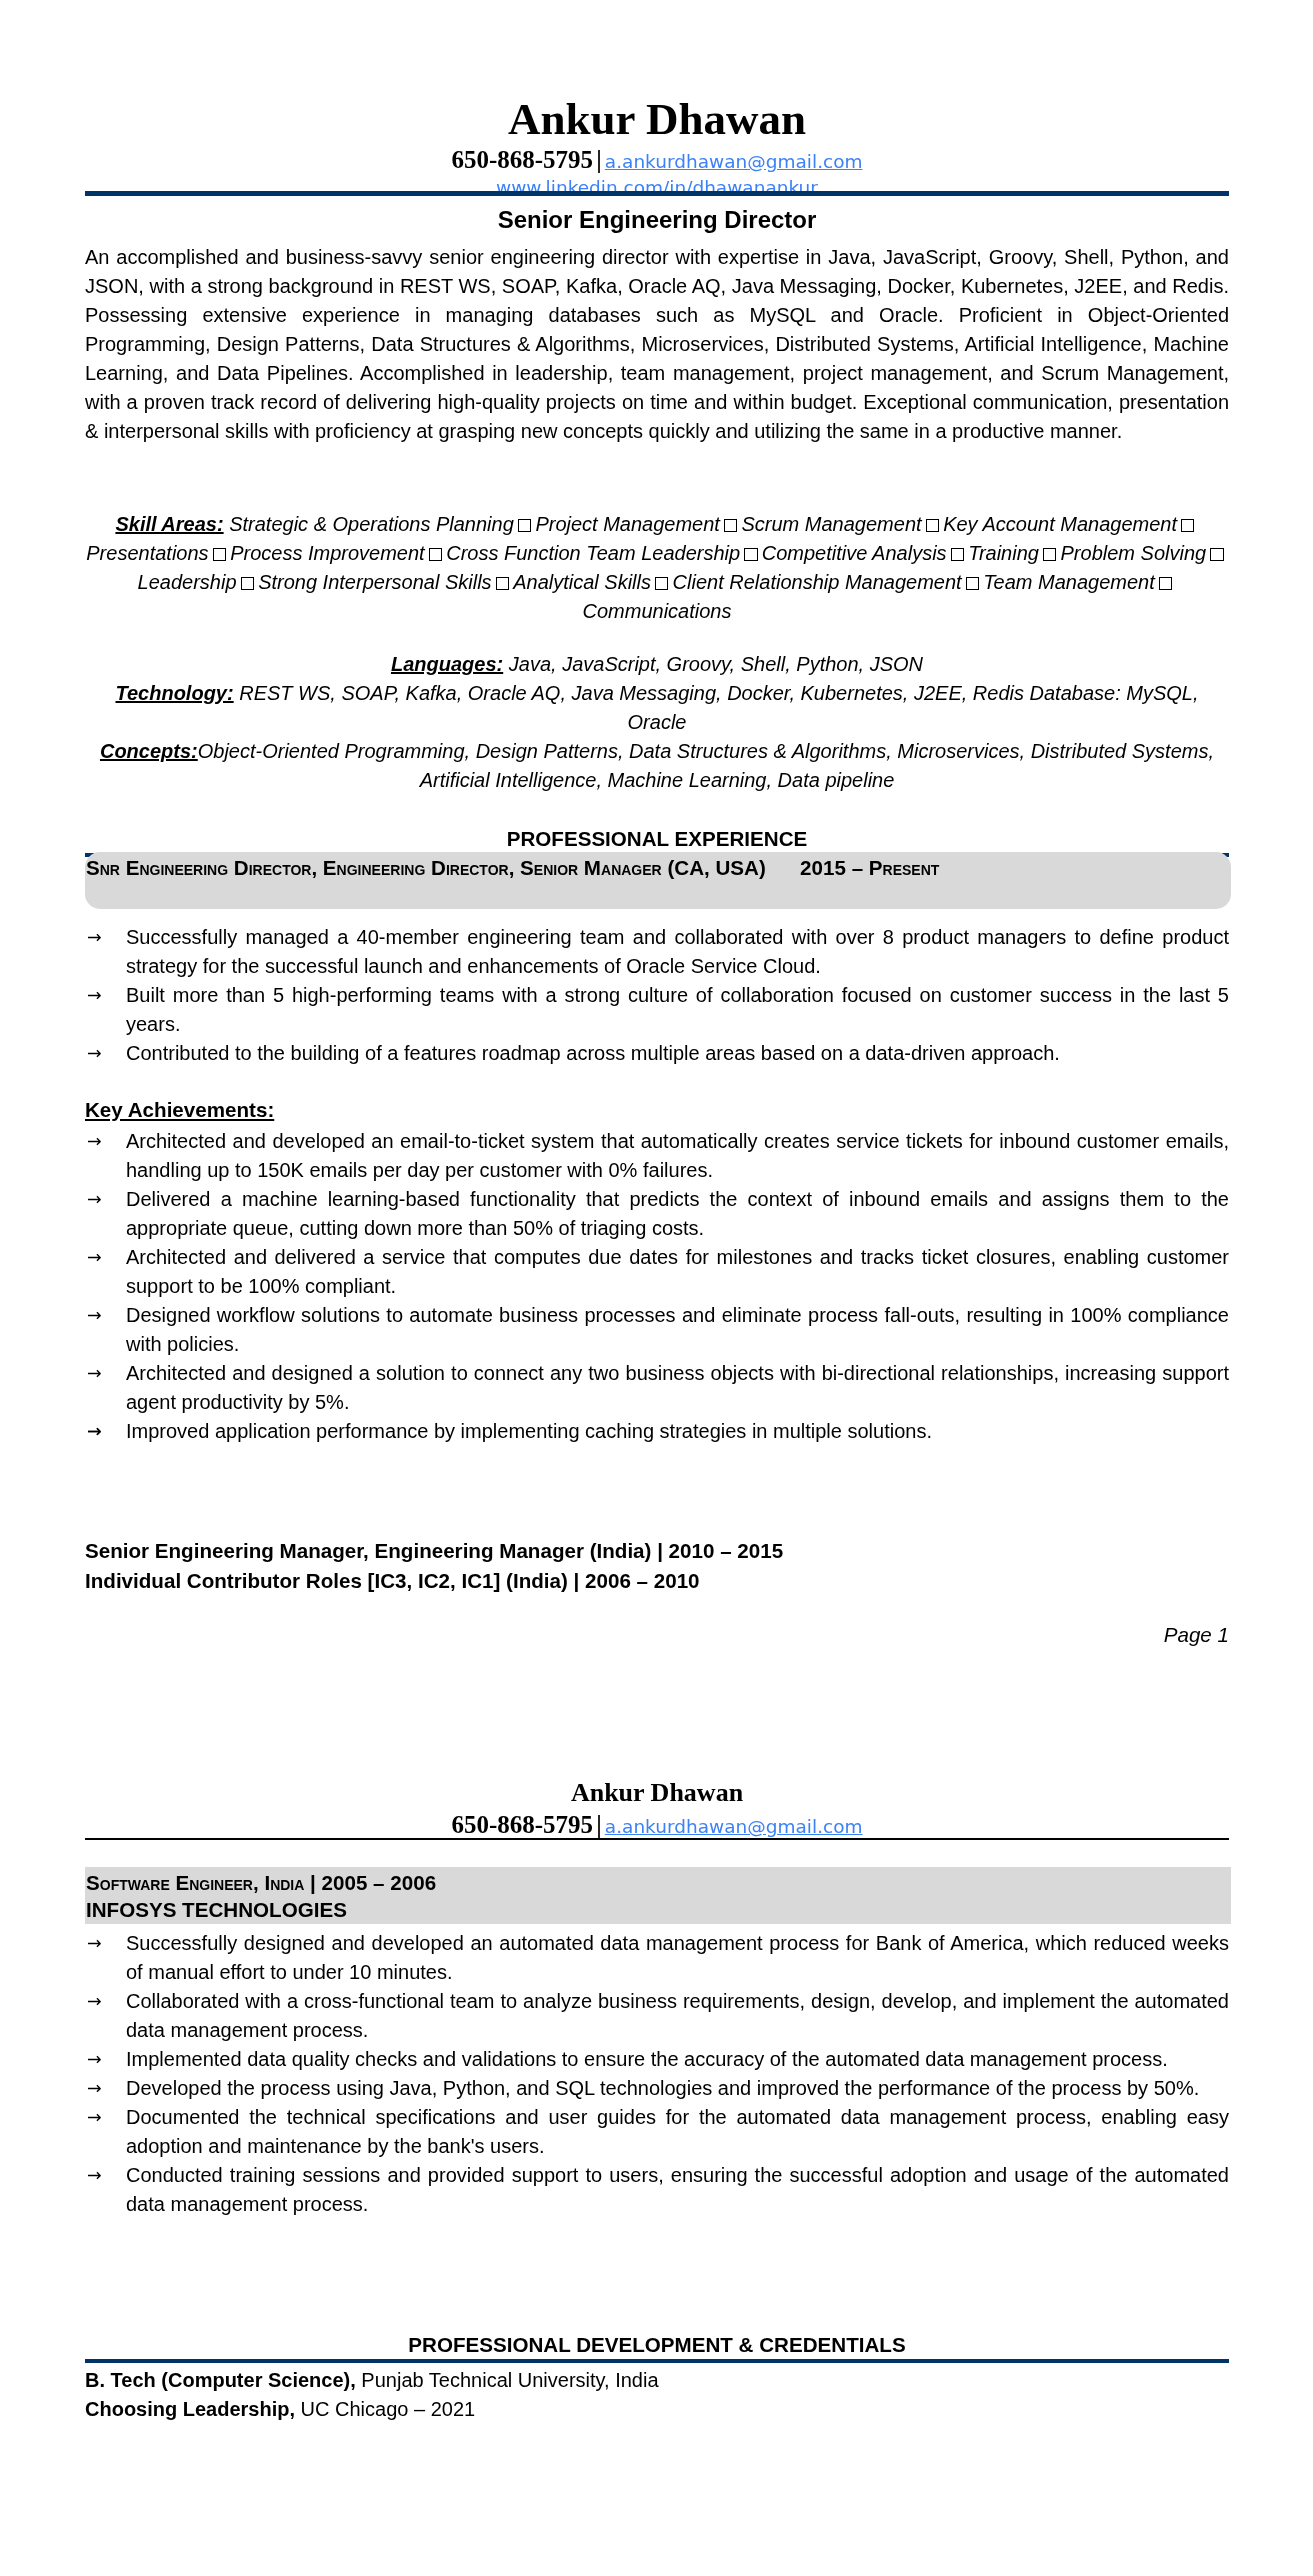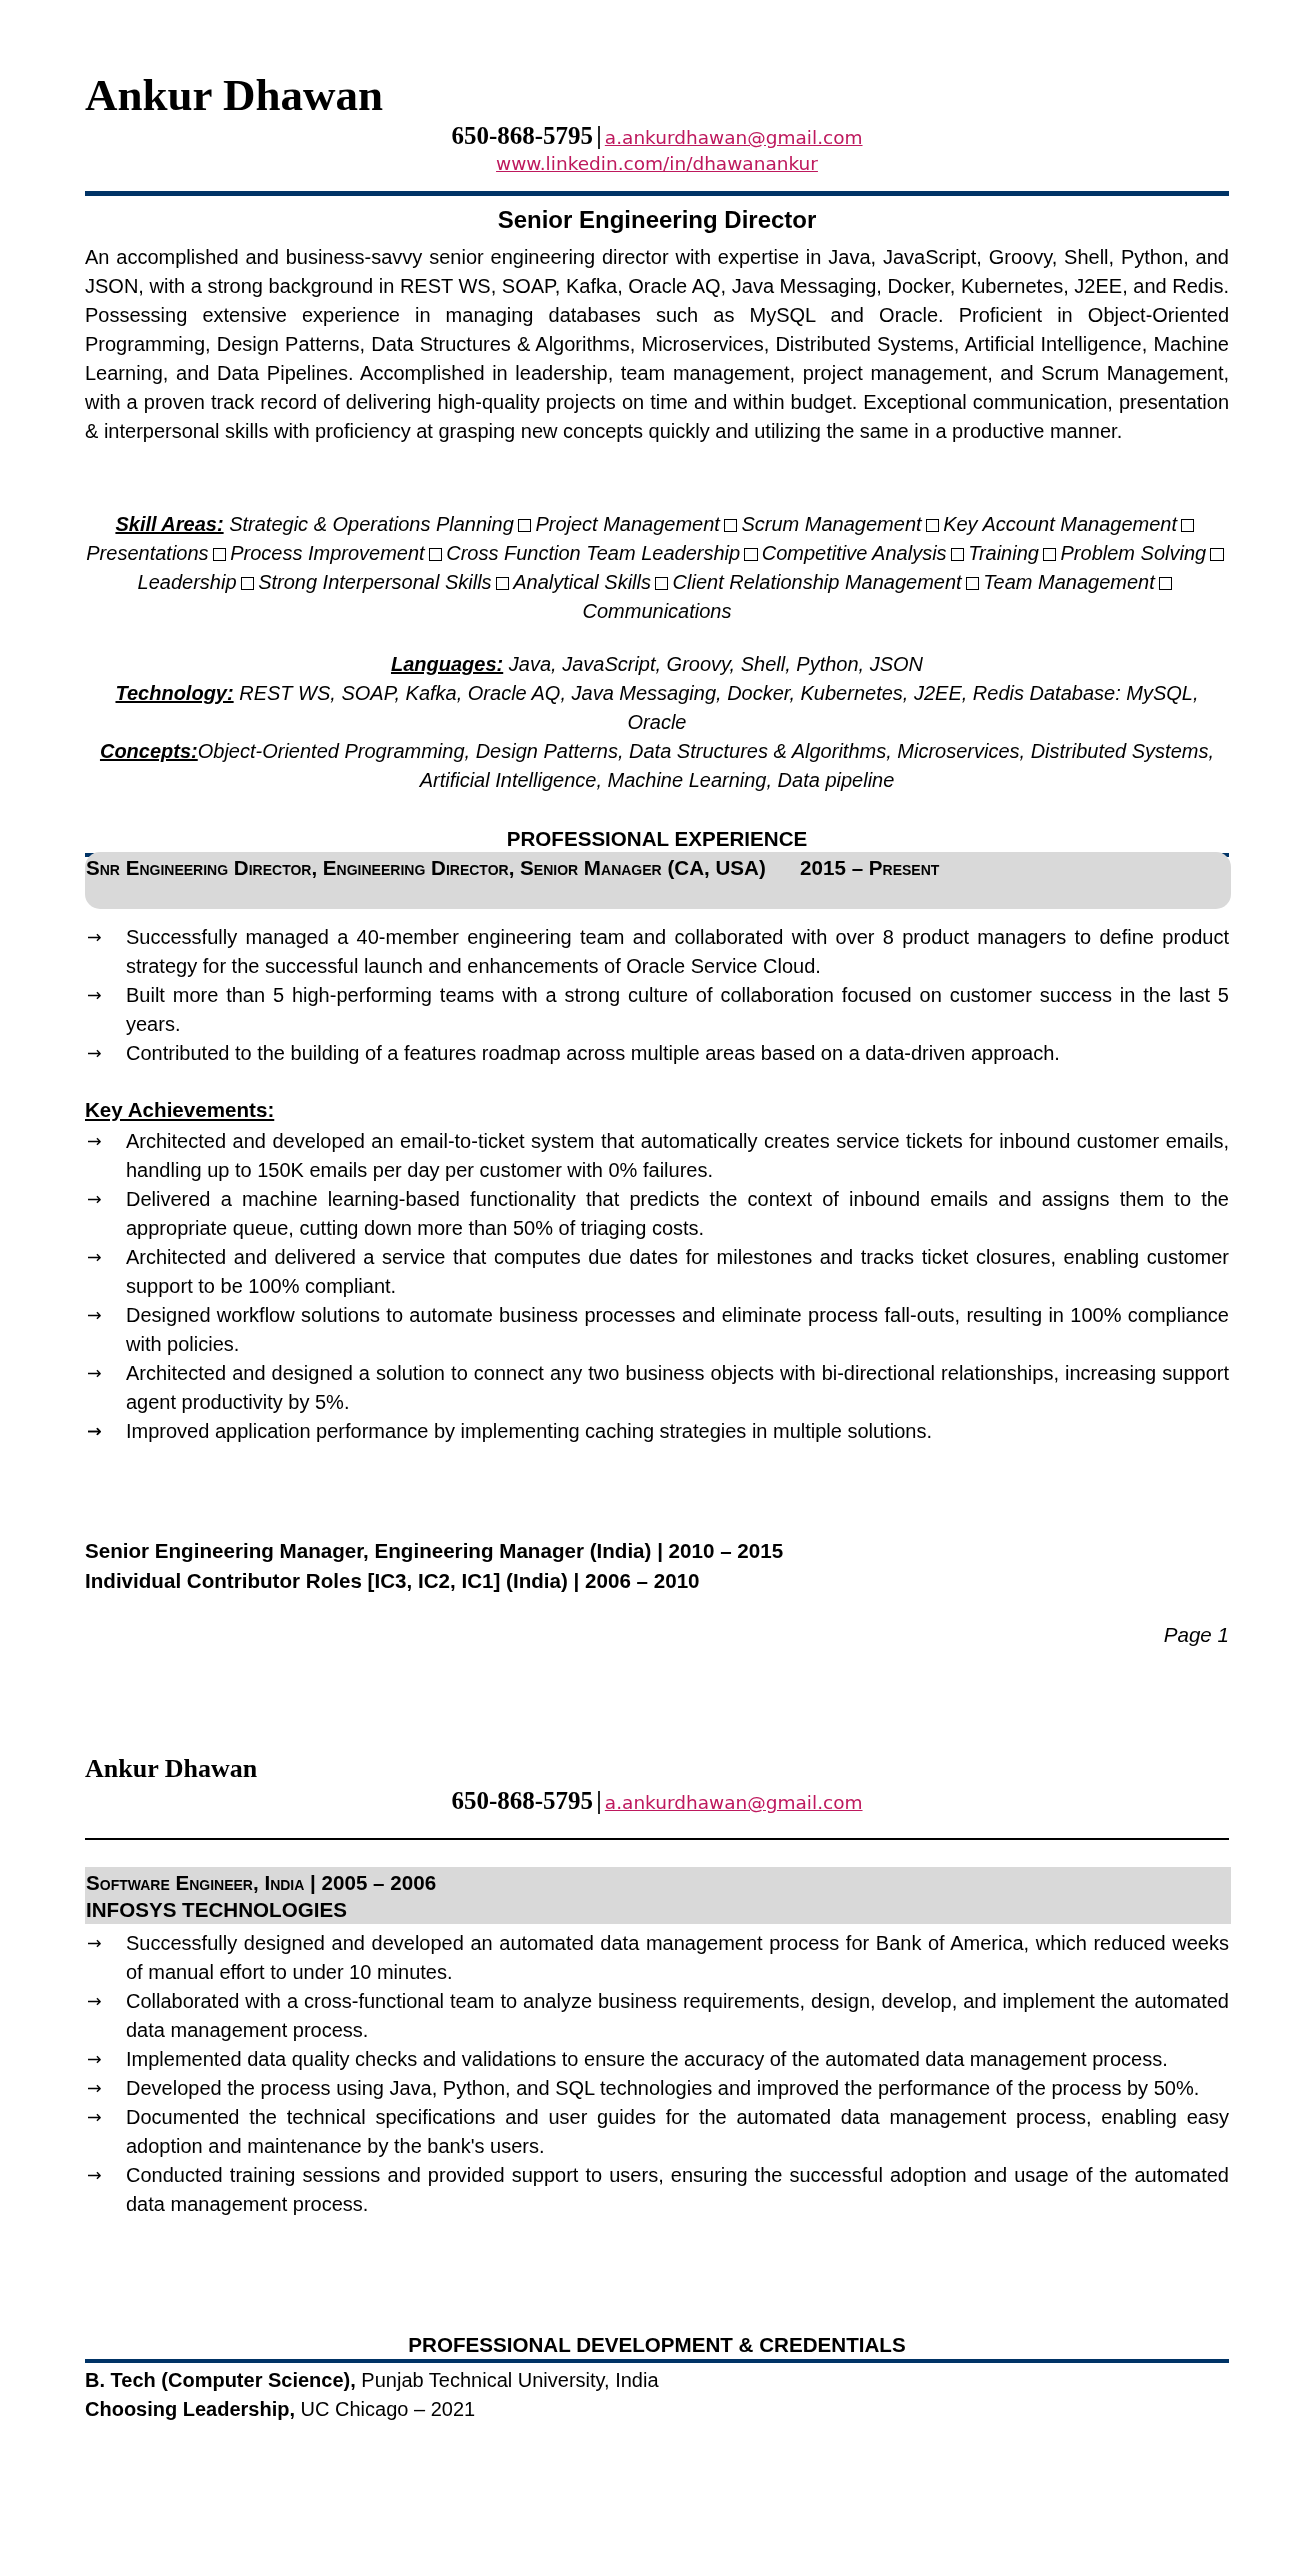--- a/index.html
+++ b/index.html
@@ -21,42 +21,44 @@
 
     .content {
       position: absolute;
       left: 85px;
       width: 1144px;
     }
 
     .name {
       font-family: "Liberation Serif", serif;
       font-weight: bold;
+      text-align: center;
       letter-spacing: 0px;
+      margin-top: 24px;
     }
     #page1 .name { font-size: 45px; line-height: 49px; }
     #page2 .name { font-size: 26px; line-height: 29px; }
 
     .contact-line {
       text-align: center;
       font-size: 25px;
       line-height: 29px;
     }
     .phone {
       font-family: "Liberation Serif", serif;
       font-weight: bold;
     }
     .sep {
       font-family: "Liberation Serif", serif;
       font-weight: bold;
       margin: 0 3.1px;
     }
     .link {
       font-family: "DejaVu Sans", sans-serif;
-      color: #be185d;
+      color: #3b82f6;
       text-decoration: underline;
       font-size: 18.5px;
     }
     .linkedin-line {
       text-align: center;
       line-height: 23px;
     }
 
     .rule-navy {
       height: 5.2px;

